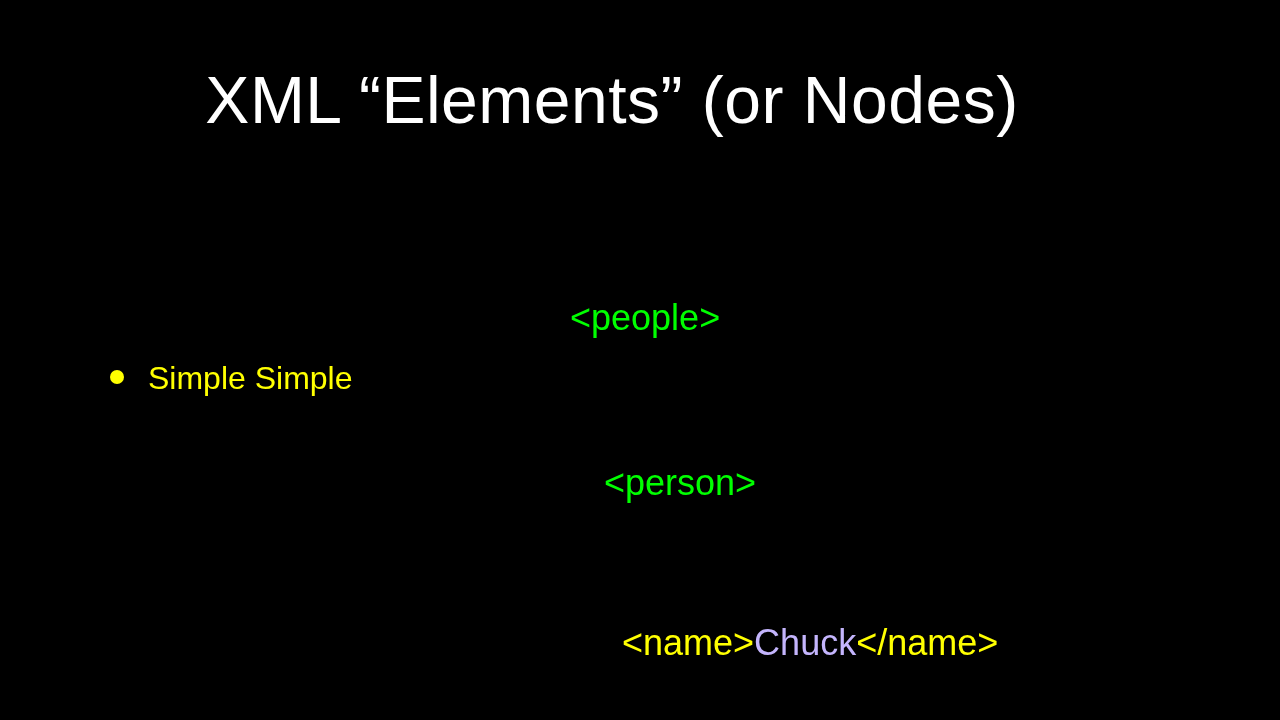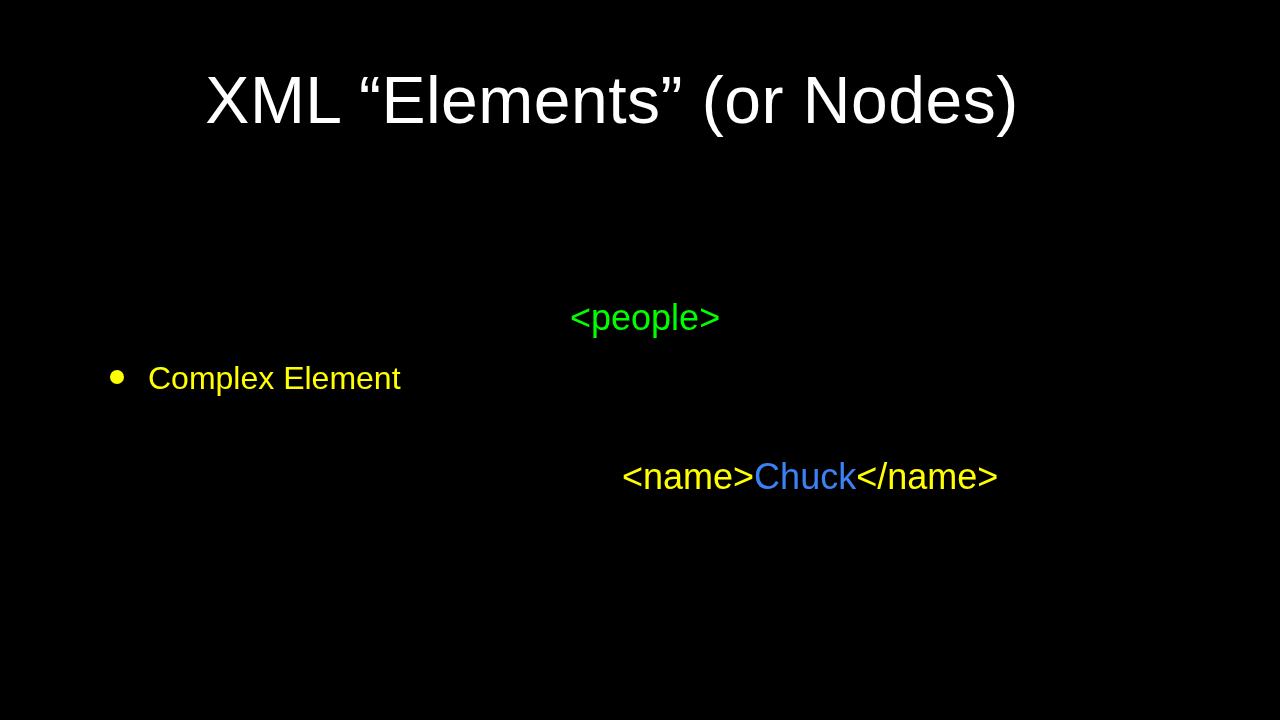--- a/index.html
+++ b/index.html
@@ -45,21 +45,21 @@
     flex-shrink: 0;
     position: relative;
     top: -2px;
   }
   .bullet-text {
     font-size: 32px;
   }
   .yellow { color: #ffff00; }
   .magenta { color: #ff00ff; }
   .green { color: #00ff00; margin-top: 6px; }
-  .white { color: #3b82f6; }
+  .white { color: #c4b5fd; }
   .bg-yellow { background: #ffff00; }
   .bg-magenta { background: #ff00ff; }
 
   .code {
     position: absolute;
     top: 178px;
     left: 570px;
     font-size: 36px;
     line-height: 1.48;
     font-family: Arial, Helvetica, sans-serif;
@@ -74,26 +74,27 @@
 </head>
 <body>
 
 <div class="slide">
 
   <div class="title">XML “Elements” (or Nodes)</div>
 
   <div class="bullets">
     <div class="bullet-row">
       <div class="bullet-dot bg-yellow"></div>
-      <div class="bullet-text yellow">Complex Element</div>
+      <div class="bullet-text yellow">Simple Simple</div>
     </div>
   </div>
 
   <div class="code">
     <span class="line green">&lt;people&gt;</span>
+    <span class="line ind1 green">&lt;person&gt;</span>
     <span class="line ind2"><span class="yellow">&lt;name&gt;</span><span class="white">Chuck</span><span class="yellow">&lt;/name&gt;</span></span>
     
     
     
     
     
     
     
   </div>
 

